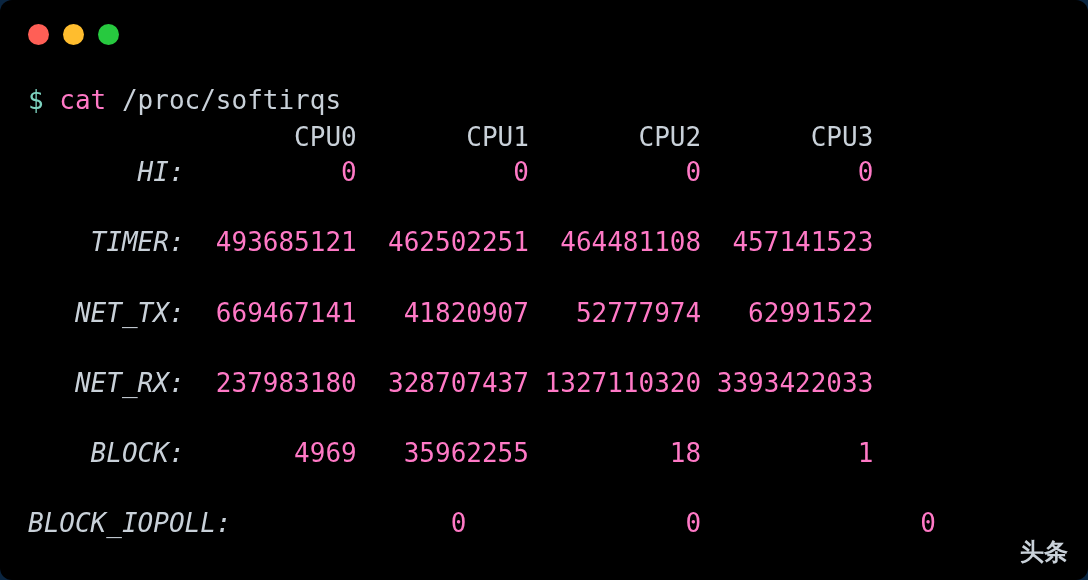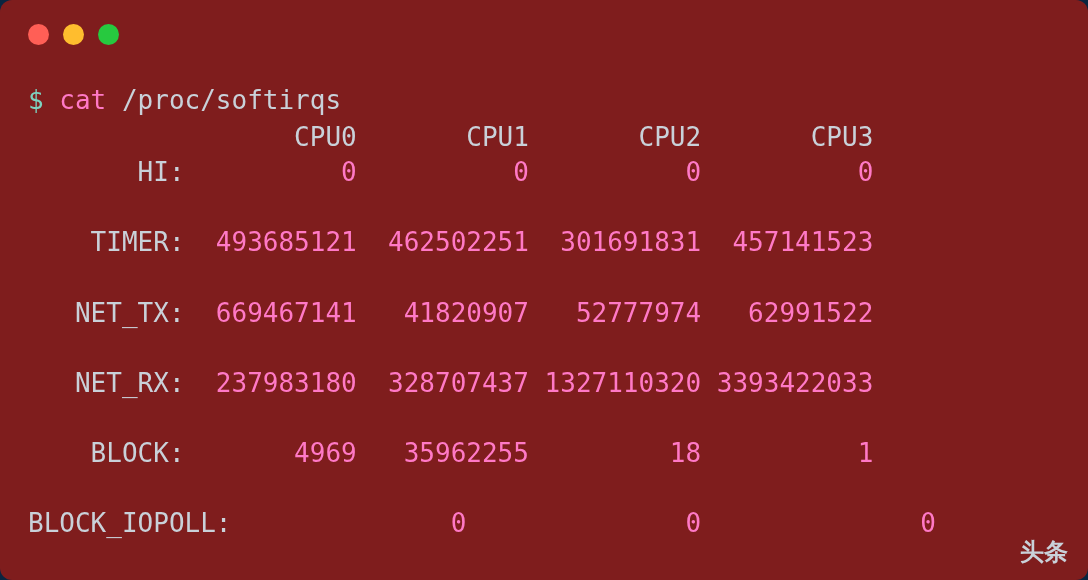--- a/index.html
+++ b/index.html
@@ -9,21 +9,21 @@
     }
     body {
       background: #0a2540;
       width: 1088px;
       height: 580px;
       font-family: 'Menlo', 'Monaco', 'Consolas', monospace;
       overflow: hidden;
       position: relative;
     }
     .terminal {
-      background: #7f1d1d;
+      background: #000000;
       border-radius: 12px;
       padding: 0;
       height: 100%;
     }
     .titlebar {
       display: flex;
       gap: 14px;
       padding: 24px 28px 18px 28px;
       align-items: center;
     }
@@ -57,20 +57,21 @@
       color: #c9d1d9;
     }
     .header-row {
       color: #c9d1d9;
     }
     .data-row {
       display: block;
     }
     .label {
       color: #c9d1d9;
+      font-style: italic;
     }
     .val {
       color: #ff79c6;
     }
     .watermark {
       position: absolute;
       bottom: 12px;
       right: 20px;
       color: #a0a8b0;
       font-size: 24px;
@@ -90,21 +91,21 @@
 <div class="terminal">
   <div class="titlebar">
     <div class="traffic-light red"></div>
     <div class="traffic-light yellow"></div>
     <div class="traffic-light green"></div>
   </div>
   <div class="content">
     <div class="prompt-line"><span class="prompt-symbol">$ </span><span class="cmd">cat </span><span class="arg">/proc/softirqs</span></div>
     <div class="output" id="output"><span class="header-row">                 CPU0       CPU1       CPU2       CPU3</span>
 <span class="data-row"><span class="label">       HI:</span><span class="val">          0</span><span class="val">          0</span><span class="val">          0</span><span class="val">          0</span></span>
-<span class="data-row"><span class="label">    TIMER:</span><span class="val">  493685121</span><span class="val">  462502251</span><span class="val">  301691831</span><span class="val">  457141523</span></span>
+<span class="data-row"><span class="label">    TIMER:</span><span class="val">  493685121</span><span class="val">  462502251</span><span class="val">  464481108</span><span class="val">  457141523</span></span>
 <span class="data-row"><span class="label">   NET_TX:</span><span class="val">  669467141</span><span class="val">   41820907</span><span class="val">   52777974</span><span class="val">   62991522</span></span>
 <span class="data-row"><span class="label">   NET_RX:</span><span class="val">  237983180</span><span class="val">  328707437</span><span class="val"> 1327110320</span><span class="val"> 3393422033</span></span>
 <span class="data-row"><span class="label">    BLOCK:</span><span class="val">       4969</span><span class="val">   35962255</span><span class="val">         18</span><span class="val">          1</span></span>
 <span class="data-row"><span class="label">BLOCK_IOPOLL:</span><span class="val">              0</span><span class="val">              0</span><span class="val">              0</span><span class="val">              0</span></span>
 <span class="data-row"><span class="label">  TASKLET:</span><span class="val">  448616917</span><span class="val">   26303934</span><span class="val">   33607570</span><span class="val">   30310010</span></span>
 
 
 </div>
   </div>
 </div>

